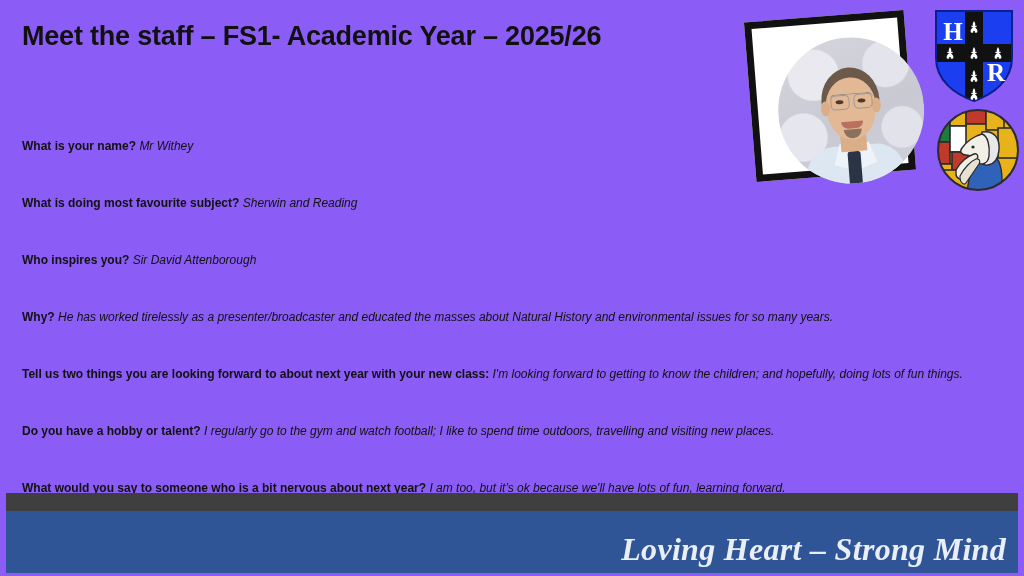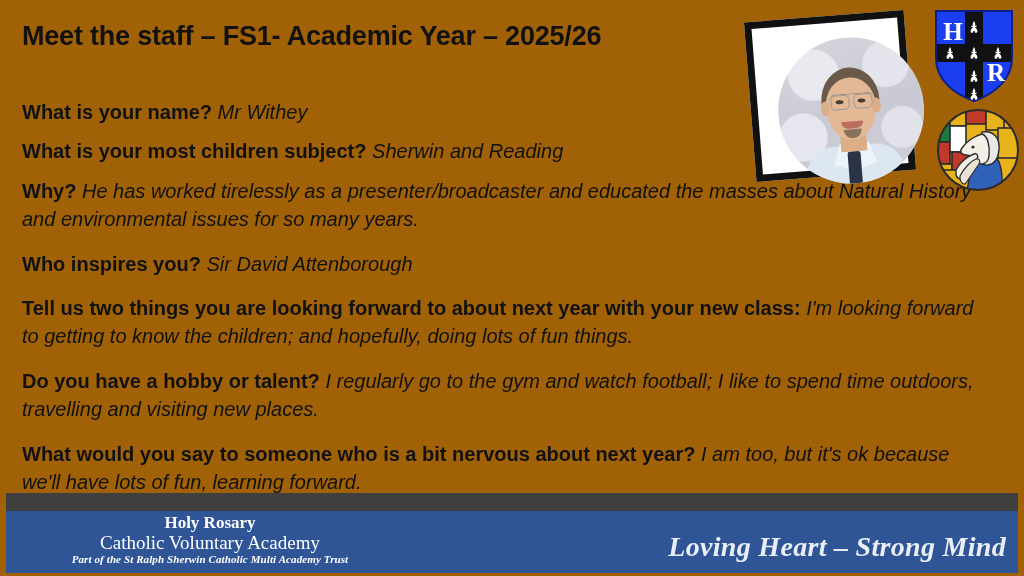--- a/index.html
+++ b/index.html
@@ -9,21 +9,21 @@
     height: 576px;
     overflow: hidden;
     background: #ffffff;
     font-family: "Liberation Sans", sans-serif;
   }
 
   #slide {
     position: relative;
     width: 1024px;
     height: 576px;
-    background: #a16207;
+    background: #8b5cf6;
   }
 
   
   #title {
     position: absolute;
     left: 22px;
     top: 20px;
     width: 700px;
     font-size: 27px;
     font-weight: bold;
@@ -34,24 +34,25 @@
 
   
   #qa {
     position: absolute;
     left: 22px;
     top: 98px;
     width: 962px;
   }
 
   .qa-row {
-    font-size: 20px;
+    font-size: 12px;
     color: #111111;
     line-height: 1.42;
     margin-bottom: 13px;
+    margin-top: 40px;
   }
   .qa-row.tight { margin-bottom: 11px; }
   .qa-row.para  { margin-bottom: 16px; }
 
   .q {
     font-weight: bold;
   }
   .a {
     font-style: italic;
   }
@@ -212,53 +213,53 @@
     font-style: italic;
     line-height: 1.25;
     letter-spacing: .1px;
   }
   #tagline {
     position: absolute;
     right: 18px;
     top: 531px;
     color: #e9eef7;
     font-family: "Liberation Serif", serif;
-    font-size: 28px;
+    font-size: 32px;
     font-weight: bold;
     font-style: italic;
     letter-spacing: .3px;
   }
 </style>
 </head>
 <body>
 
 <div id="slide">
 
   <div id="title">Meet the staff – FS1- Academic Year – 2025/26</div>
 
   <div id="qa">
 
     <div class="qa-row tight">
       <span class="q">What is your name?</span>
       <span class="a">Mr Withey</span>
     </div>
 
     <div class="qa-row tight">
-      <span class="q">What is your most children subject?</span>
+      <span class="q">What is doing most favourite subject?</span>
       <span class="a">Sherwin and Reading</span>
+    </div>
+
+    <div class="qa-row para">
+      <span class="q">Who inspires you?</span>
+      <span class="a">Sir David Attenborough</span>
     </div>
 
     <div class="qa-row para">
       <span class="q">Why?</span>
       <span class="a">He has worked tirelessly as a presenter/broadcaster and educated the masses about Natural History and environmental issues for so many years.</span>
-    </div>
-
-    <div class="qa-row para">
-      <span class="q">Who inspires you?</span>
-      <span class="a">Sir David Attenborough</span>
     </div>
 
     <div class="qa-row para">
       <span class="q">Tell us two things you are looking forward to about next year with your new class:</span>
       <span class="a">I'm looking forward to getting to know the children; and hopefully, doing lots of fun things.</span>
     </div>
 
     <div class="qa-row para">
       <span class="q">Do you have a hobby or talent?</span>
       <span class="a">I regularly go to the gym and watch football; I like to spend time outdoors, travelling and visiting new places.</span>
@@ -371,21 +372,16 @@
                  C39 62 34 69 30 75 C28 78 24 74 24 70 Z" fill="#e7e2d4" stroke="#2b2b2b" stroke-width="1.2"></path>
       </g>
 
       <circle cx="42" cy="42" r="40" fill="none" stroke="#2b2b2b" stroke-width="2"></circle>
     </svg>
   </div>
 
   <div id="bar-dark"></div>
   <div id="bar-blue"></div>
 
-  <div id="footer-brand">
-    <div id="brand-1">Holy Rosary</div>
-    <div id="brand-2">Catholic Voluntary Academy</div>
-    <div id="brand-3">Part of the St Ralph Sherwin Catholic Multi Academy Trust</div>
-  </div>
 
   <div id="tagline">Loving Heart – Strong Mind</div>
 
 </div>
 
 </body></html>

